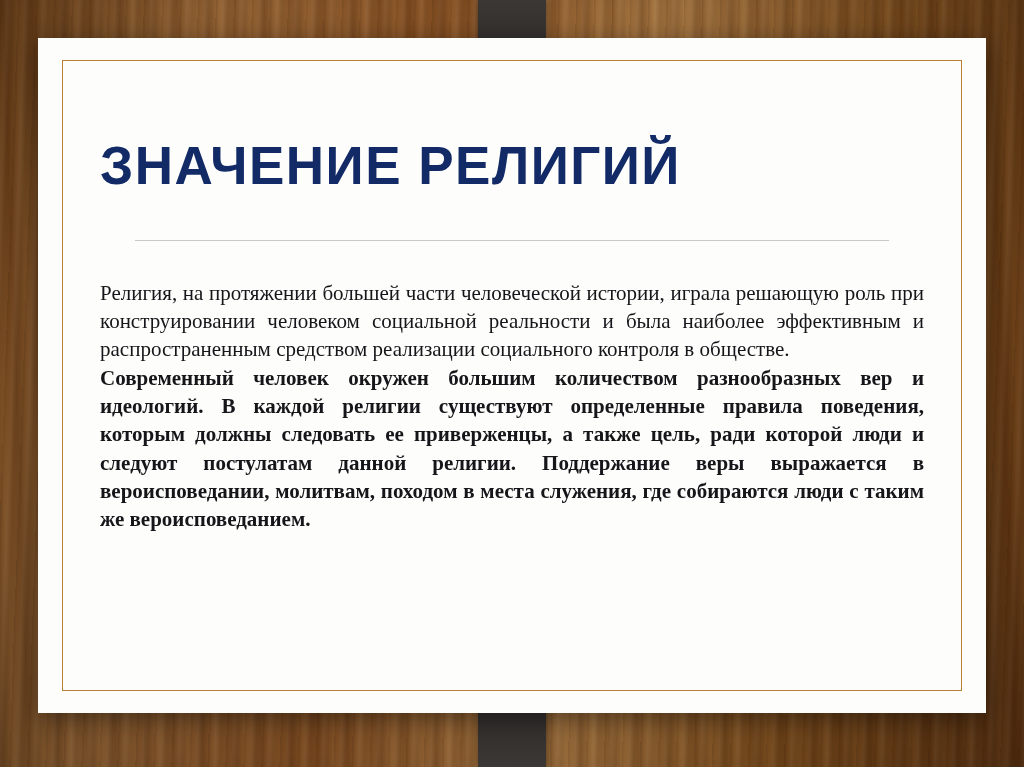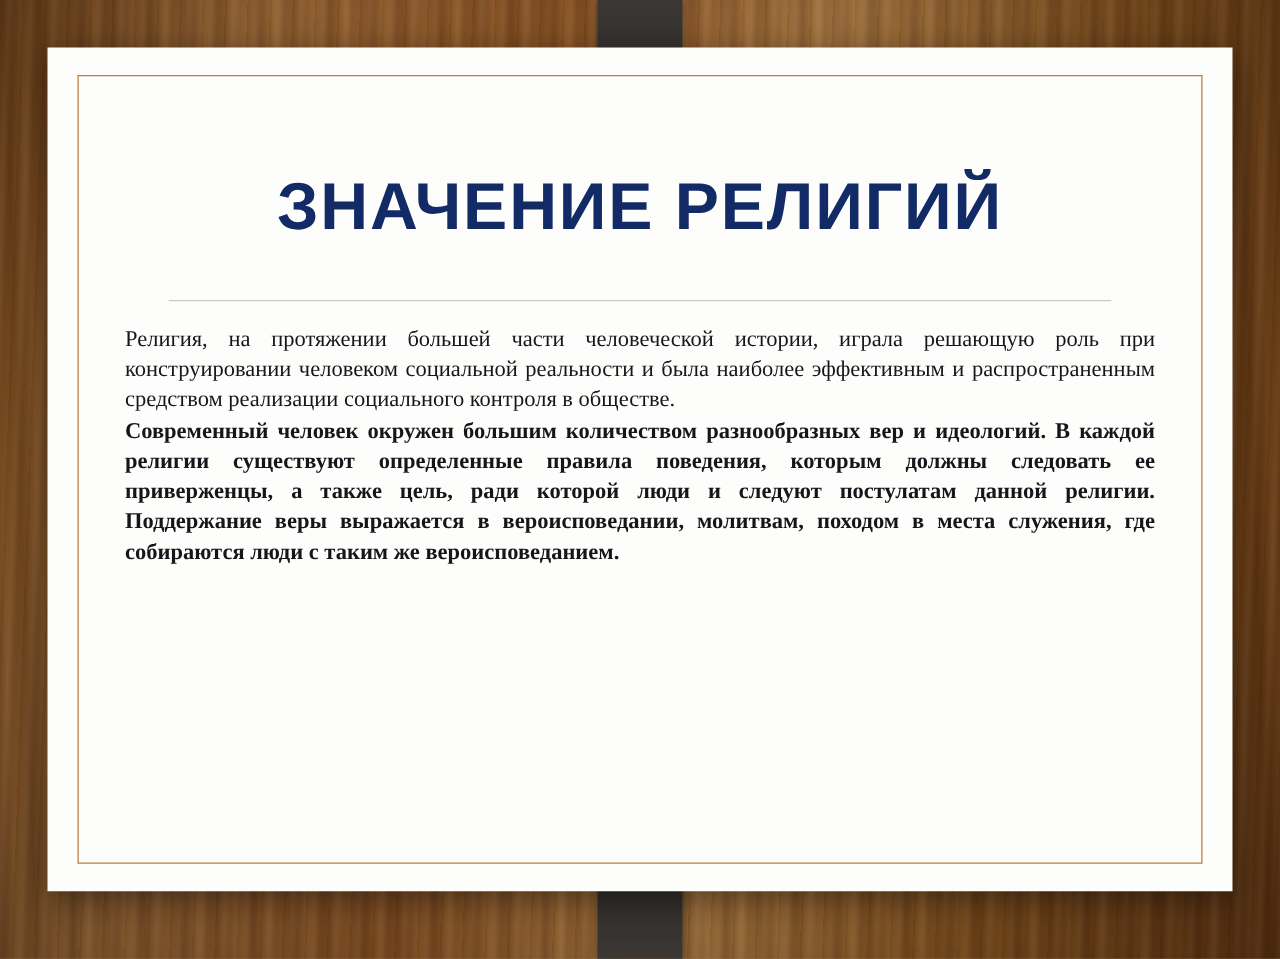--- a/index.html
+++ b/index.html
@@ -94,35 +94,34 @@
     top: 58px;
     width: 824px;
   }
 
   .slide-title {
     font-family: "Liberation Sans", sans-serif;
     font-weight: bold;
     font-size: 53px;
     letter-spacing: 1.5px;
     color: #122a66;
-    text-align: center;
     margin: 42px 0 0 0;
     line-height: 1.05;
   }
 
   .title-rule {
     margin: 46px auto 0 auto;
     width: 754px;
     height: 1px;
     background: #c9c9c9;
   }
 
   .body-text {
-    margin-top: 18px;
-    font-size: 18px;
+    margin-top: 38px;
+    font-size: 21px;
     line-height: 1.35;
     color: #15151a;
     text-align: justify;
     text-justify: inter-word;
     hyphens: none;
   }
   .body-text p {
     margin: 0;
   }
   .body-text p + p {

